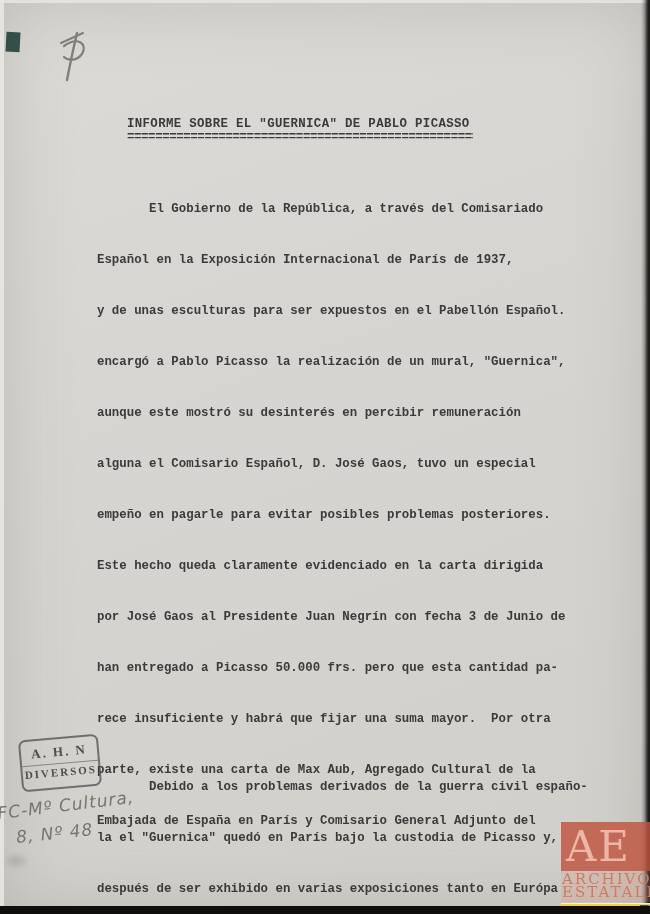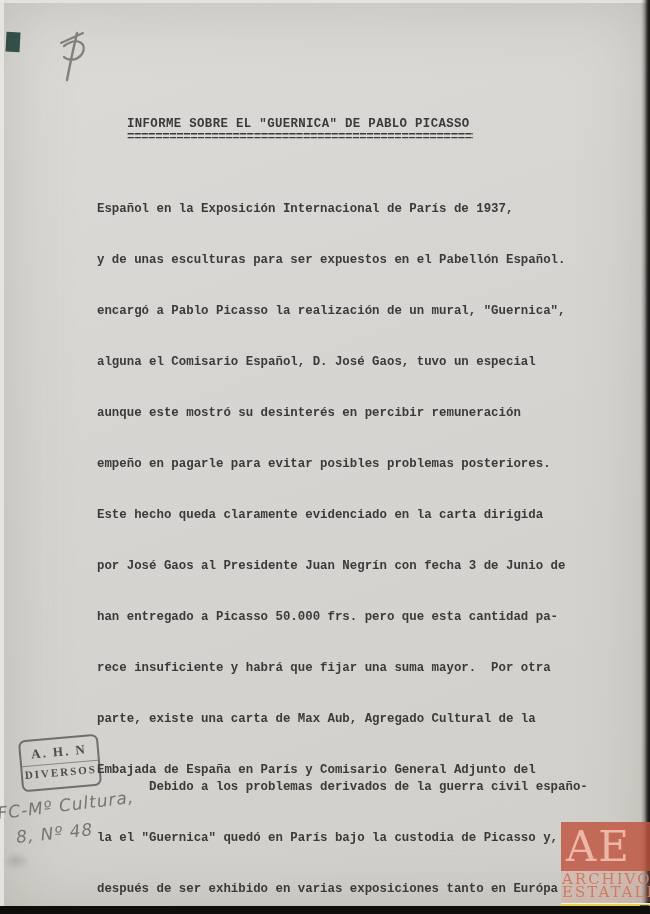--- a/index.html
+++ b/index.html
@@ -109,25 +109,26 @@
 <svg class="paraph" width="38" height="56" viewBox="0 0 38 56">
   <path d="M21 3 C 18 16, 14 34, 11 50" stroke="#6a6a66" stroke-width="2.4" fill="none" stroke-linecap="round"></path>
   <path d="M8 16 C 22 6, 32 14, 26 24 C 21 31, 12 31, 8 27" stroke="#6a6a66" stroke-width="2.2" fill="none" stroke-linecap="round"></path>
   <path d="M5 13 L 27 3" stroke="#6a6a66" stroke-width="2" fill="none" stroke-linecap="round"></path>
 </svg>
 
 <div class="tw doc-title">INFORME SOBRE EL "GUERNICA" DE PABLO PICASSO</div>
 <div class="tw doc-underline">==================================================</div>
 
 <div class="tw para para-1">
+  <div class="ln">       El Gobierno de la República, a través del Comisariado</div>
   <div class="ln">Español en la Exposición Internacional de París de 1937,</div>
   <div class="ln">y de unas esculturas para ser expuestos en el Pabellón Español.</div>
   <div class="ln">encargó a Pablo Picasso la realización de un mural, "Guernica",</div>
+  <div class="ln">aunque este mostró su desinterés en percibir remuneración</div>
   <div class="ln">alguna el Comisario Español, D. José Gaos, tuvo un especial</div>
-  <div class="ln">aunque este mostró su desinterés en percibir remuneración</div>
   <div class="ln">empeño en pagarle para evitar posibles problemas posteriores.</div>
   <div class="ln">Este hecho queda claramente evidenciado en la carta dirigida</div>
   <div class="ln">por José Gaos al Presidente Juan Negrín con fecha 3 de Junio de</div>
   <div class="ln">han entregado a Picasso 50.000 frs. pero que esta cantidad pa-</div>
   <div class="ln">rece insuficiente y habrá que fijar una suma mayor.  Por otra</div>
   <div class="ln">parte, existe una carta de Max Aub, Agregado Cultural de la</div>
   <div class="ln">Embajada de España en París y Comisario General Adjunto del</div>
   
   
   

